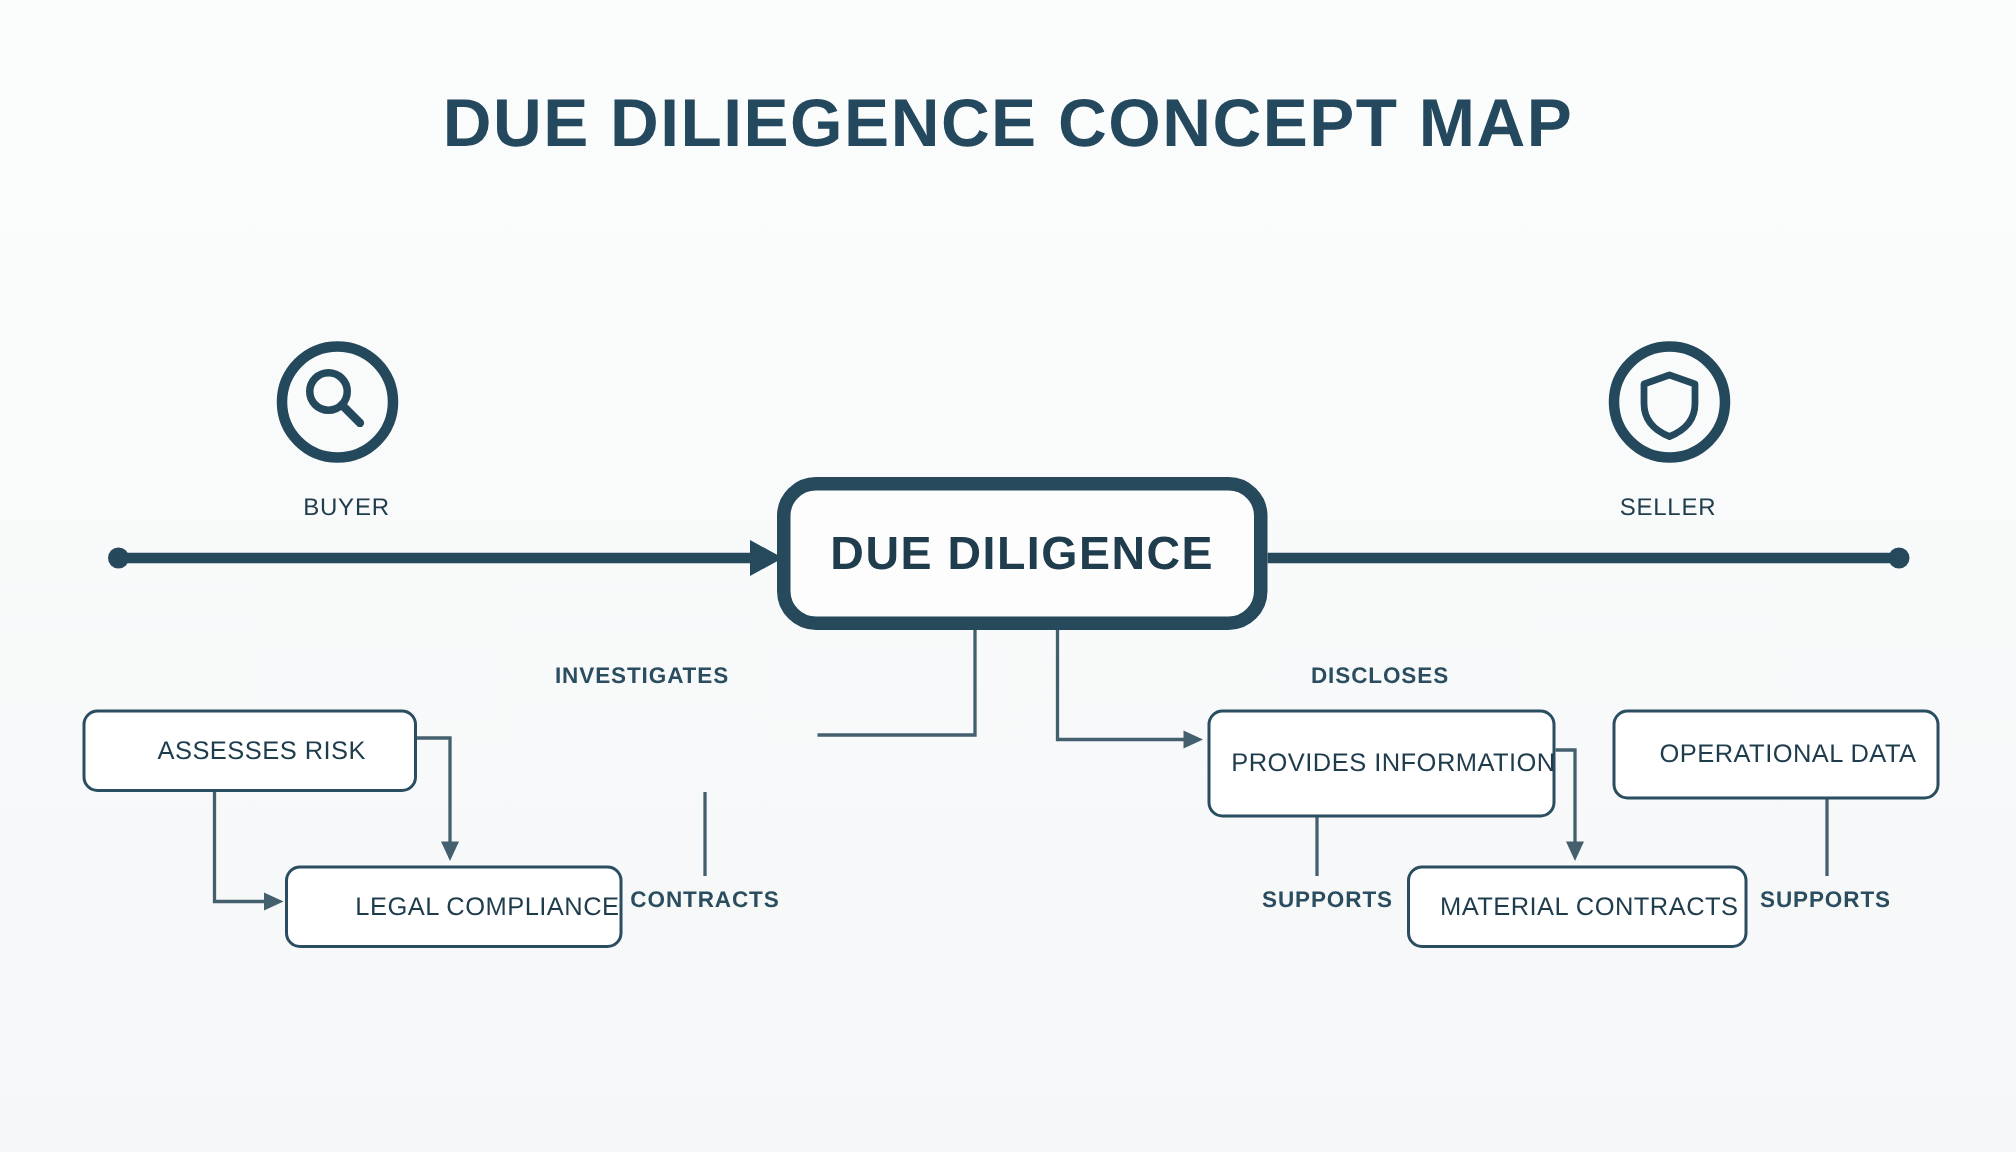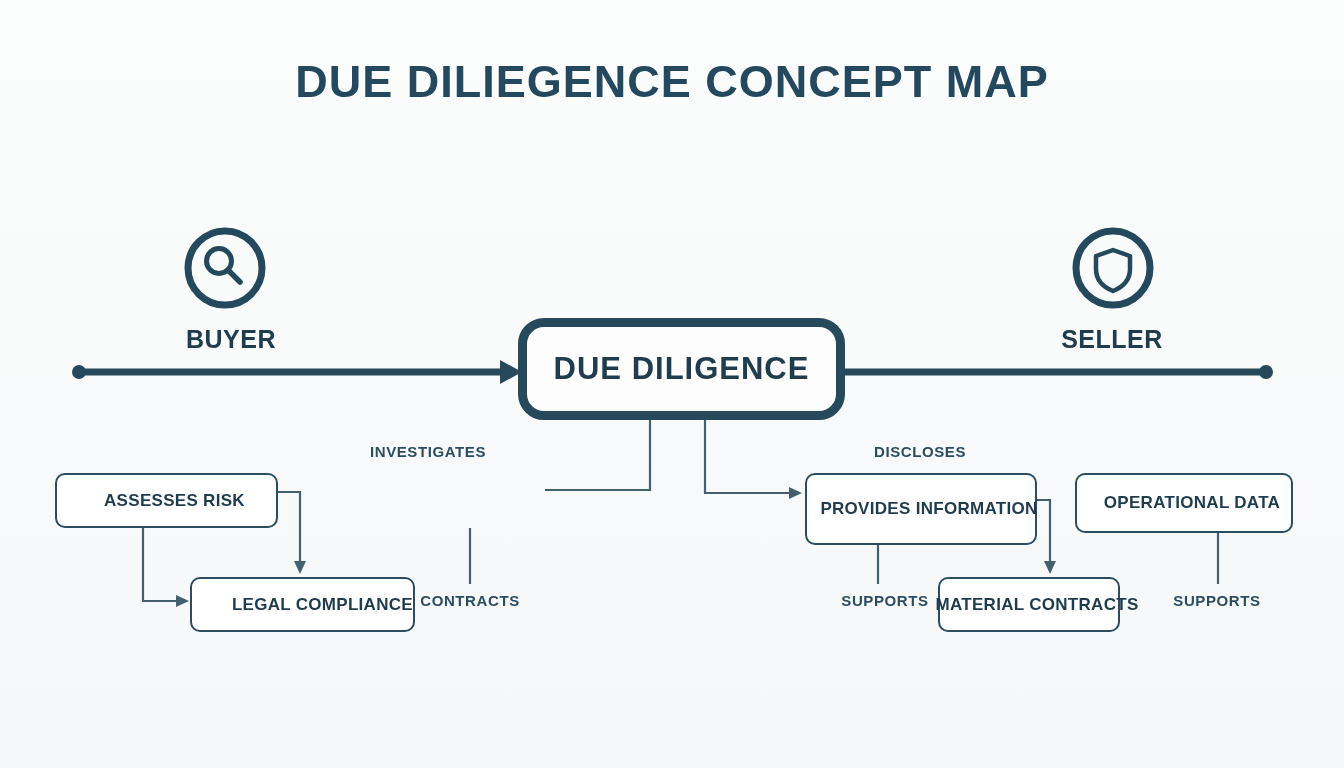--- a/index.html
+++ b/index.html
@@ -24,22 +24,22 @@
     transform:translate(-50%,-50%);
     font-size:45px;
     font-weight:bold;
     color:#24495e;
     letter-spacing:1px;
     white-space:nowrap;
   }
   .actor-label{
     position:absolute;
     transform:translate(-50%,-50%);
-    font-size:25px;
-    font-weight:bold;
+    font-size:16px;
+    font-weight:normal;
     color:#203d4e;
     letter-spacing:0.5px;
     white-space:nowrap;
   }
   .central-box{
     position:absolute;
     left:518px;top:318px;
     width:327px;height:102px;
     box-sizing:border-box;
     background:#fdfdfd;
@@ -54,33 +54,33 @@
     z-index:2;
   }
   .node{
     position:absolute;
     box-sizing:border-box;
     background:#ffffff;
     border:2.5px solid #2b4d60;
     border-radius:10px;
     display:flex;align-items:center;justify-content:center;
     font-size:17px;
-    font-weight:bold;
+    font-weight:normal;
     color:#1f3c4d;
     letter-spacing:0.3px;
     white-space:nowrap;
     z-index:2;
     padding-left:16px;
   }
   #n-assesses   {left:55px;  top:473px; width:223px; height:55px;}
   #n-financial  {left:318px; top:473px; width:222px; height:55px;}
   #n-provides   {left:805px; top:473px; width:232px; height:72px;}
   #n-operational{left:1075px;top:473px; width:218px; height:60px;}
   #n-legal      {left:190px; top:577px; width:225px; height:55px;justify-content:flex-end;}
-  #n-material   {left:938px; top:577px; width:182px; height:55px;}
+  #n-material   {left:938px; top:577px; width:227px; height:55px;}
   .edge-label{
     position:absolute;
     transform:translate(-50%,-50%);
     font-size:15px;
     font-weight:bold;
     color:#2b4d60;
     letter-spacing:0.6px;
     white-space:nowrap;
     background:transparent;
     z-index:3;

